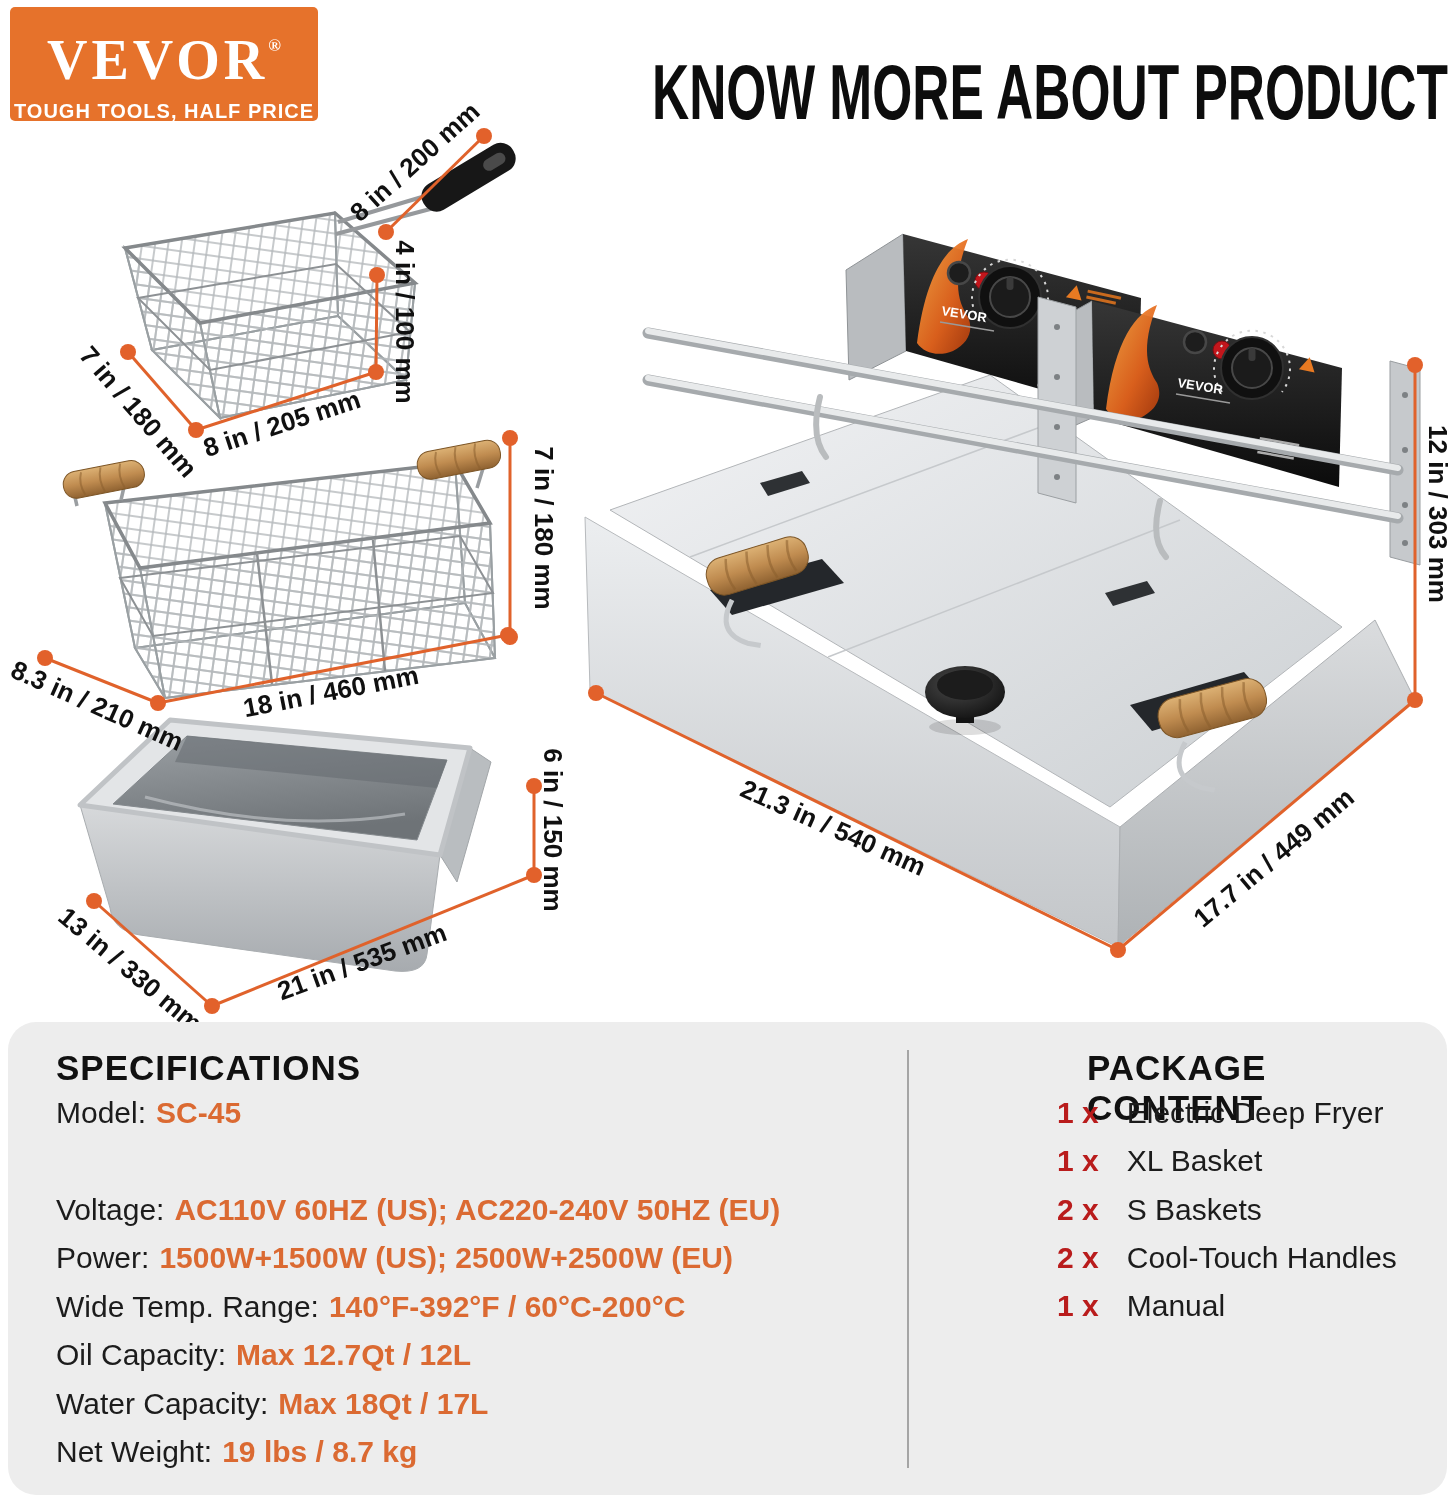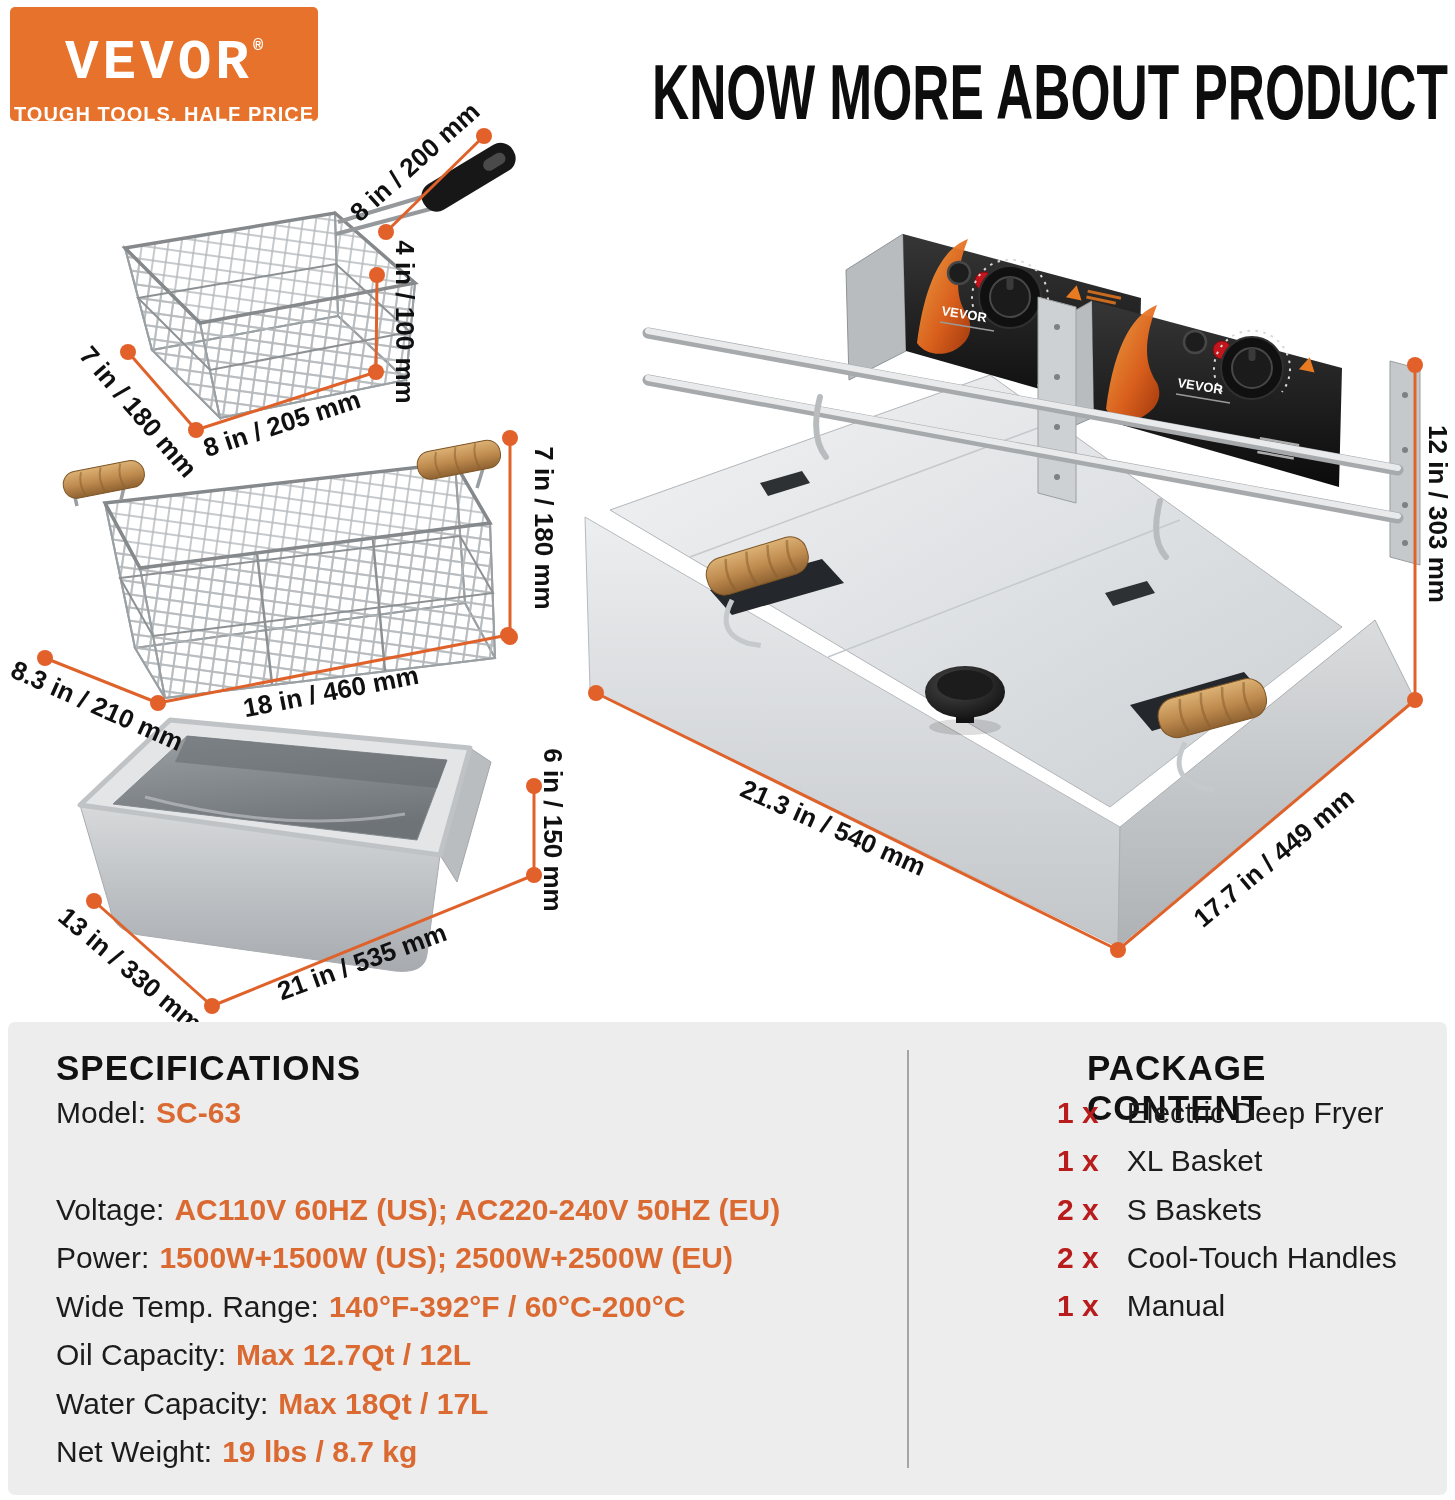--- a/index.html
+++ b/index.html
@@ -4,32 +4,32 @@
 <style>
   html,body{margin:0;padding:0;}
   body{
     width:1455px;height:1500px;position:relative;overflow:hidden;
     background:#ffffff;font-family:"Liberation Sans",sans-serif;
   }
   .abs{position:absolute;}
   
   .logo{left:10px;top:7px;width:308px;height:114px;background:#E6722B;border-radius:5px;
         color:#fff;text-align:center;}
-  .logo-brand{font-family:Liberation Mono, monospace;font-weight:bold;font-size:56px;line-height:60px;
+  .logo-brand{font-family:Liberation Serif, serif;font-weight:bold;font-size:56px;line-height:60px;
               margin-top:9px;letter-spacing:4px;}
   .logo-brand sup{font-size:17px;vertical-align:28px;letter-spacing:0;}
   .logo-tagline{font-size:20px;font-weight:bold;letter-spacing:1px;margin-top:10px;}
   
   .title{left:652px;top:53px;margin:0;font-size:78px;font-weight:800;color:#0d0d0d;
          white-space:nowrap;transform:scaleX(0.66);transform-origin:left top;line-height:1;}
   
   .dim-label{position:absolute;font-size:26px;font-weight:bold;color:#101010;white-space:nowrap;
              transform:translate(-50%,-50%) rotate(var(--r));}
   
-  .info-panel{left:8px;top:1022px;width:1439px;height:473px;background:#EDEDED;border-radius:7px;}
+  .info-panel{left:8px;top:1022px;width:1439px;height:473px;background:#EDEDED;border-radius:28px;}
   .sec-title{position:absolute;margin:0;font-size:35px;font-weight:bold;color:#111;letter-spacing:1px;}
   .spec-row{position:absolute;left:48px;font-size:30px;white-space:nowrap;color:#1c1c1c;}
   .spec-value{color:#DB6A32;font-weight:bold;margin-left:10px;}
   .pkg-row{position:absolute;left:1049px;font-size:30px;white-space:nowrap;}
   .pkg-qty{color:#b91c1c;font-weight:bold;}
   .pkg-name{color:#1c1c1c;margin-left:28px;}
   .divider{position:absolute;left:899px;top:28px;width:2px;height:418px;background:#a5a5a5;}
   .overlay{pointer-events:none;}
 </style>
 </head>
@@ -301,21 +301,21 @@
 <div class="dim-label" style="left:552px;top:830px;--r:90deg">6 in / 150 mm</div>
 <div class="dim-label" style="left:362px;top:962px;--r:-20deg">21 in / 535 mm</div>
 <div class="dim-label" style="left:130px;top:970px;--r:40deg">13 in / 330 mm</div>
 <div class="dim-label" style="left:1437px;top:514px;--r:90deg">12 in / 303 mm</div>
 <div class="dim-label" style="left:833px;top:828px;--r:24deg">21.3 in / 540 mm</div>
 <div class="dim-label" style="left:1274px;top:858px;--r:-40deg">17.7 in / 449 mm</div>
 
 <section class="abs info-panel">
   <h2 class="sec-title" style="left:48px;top:26px">SPECIFICATIONS</h2>
 
-  <div class="spec-row" style="top:74px"><span class="spec-label">Model:</span><span class="spec-value">SC-63</span></div>
+  <div class="spec-row" style="top:74px"><span class="spec-label">Model:</span><span class="spec-value">SC-45</span></div>
   <div class="spec-row" style="top:171px"><span class="spec-label">Voltage:</span><span class="spec-value">AC110V 60HZ (US); AC220-240V 50HZ (EU)</span></div>
   <div class="spec-row" style="top:219px"><span class="spec-label">Power:</span><span class="spec-value">1500W+1500W (US); 2500W+2500W (EU)</span></div>
   <div class="spec-row" style="top:268px"><span class="spec-label">Wide Temp. Range:</span><span class="spec-value">140°F-392°F / 60°C-200°C</span></div>
   <div class="spec-row" style="top:316px"><span class="spec-label">Oil Capacity:</span><span class="spec-value">Max 12.7Qt / 12L</span></div>
   <div class="spec-row" style="top:365px"><span class="spec-label">Water Capacity:</span><span class="spec-value">Max 18Qt / 17L</span></div>
   <div class="spec-row" style="top:413px"><span class="spec-label">Net Weight:</span><span class="spec-value">19 lbs / 8.7 kg</span></div>
 
   <div class="divider"></div>
 
   <h2 class="sec-title" style="left:1079px;top:26px">PACKAGE CONTENT</h2>

